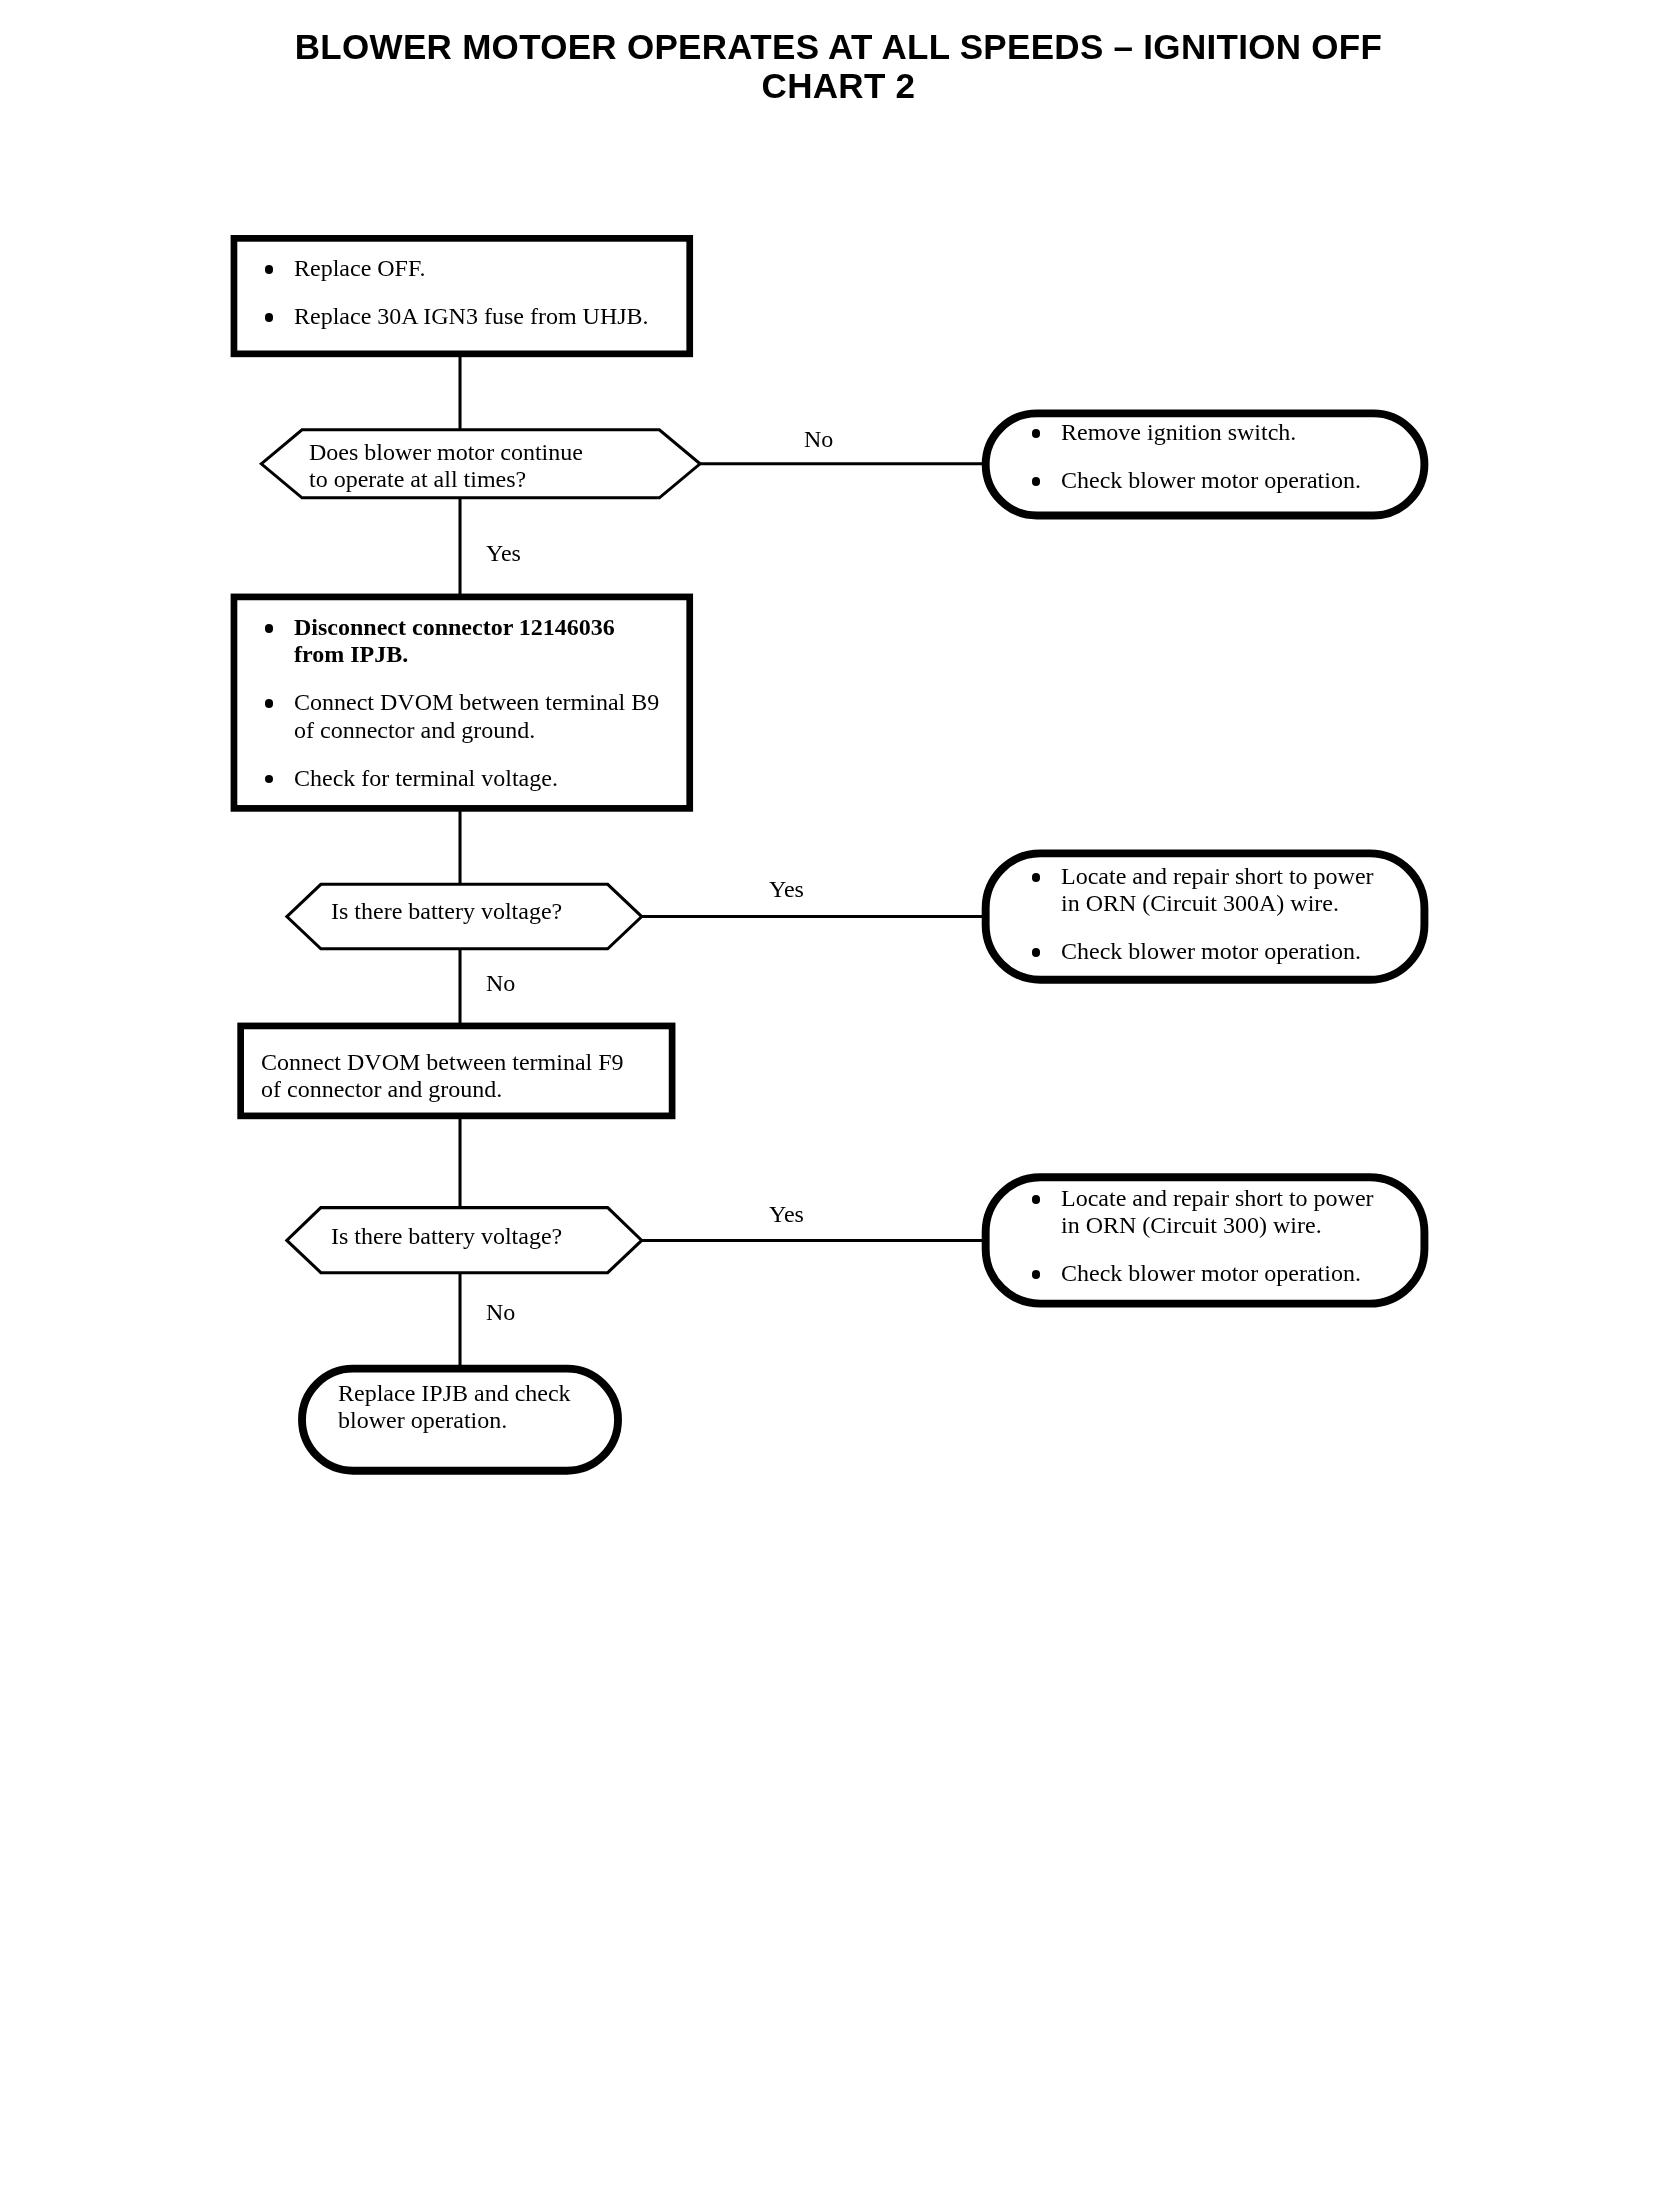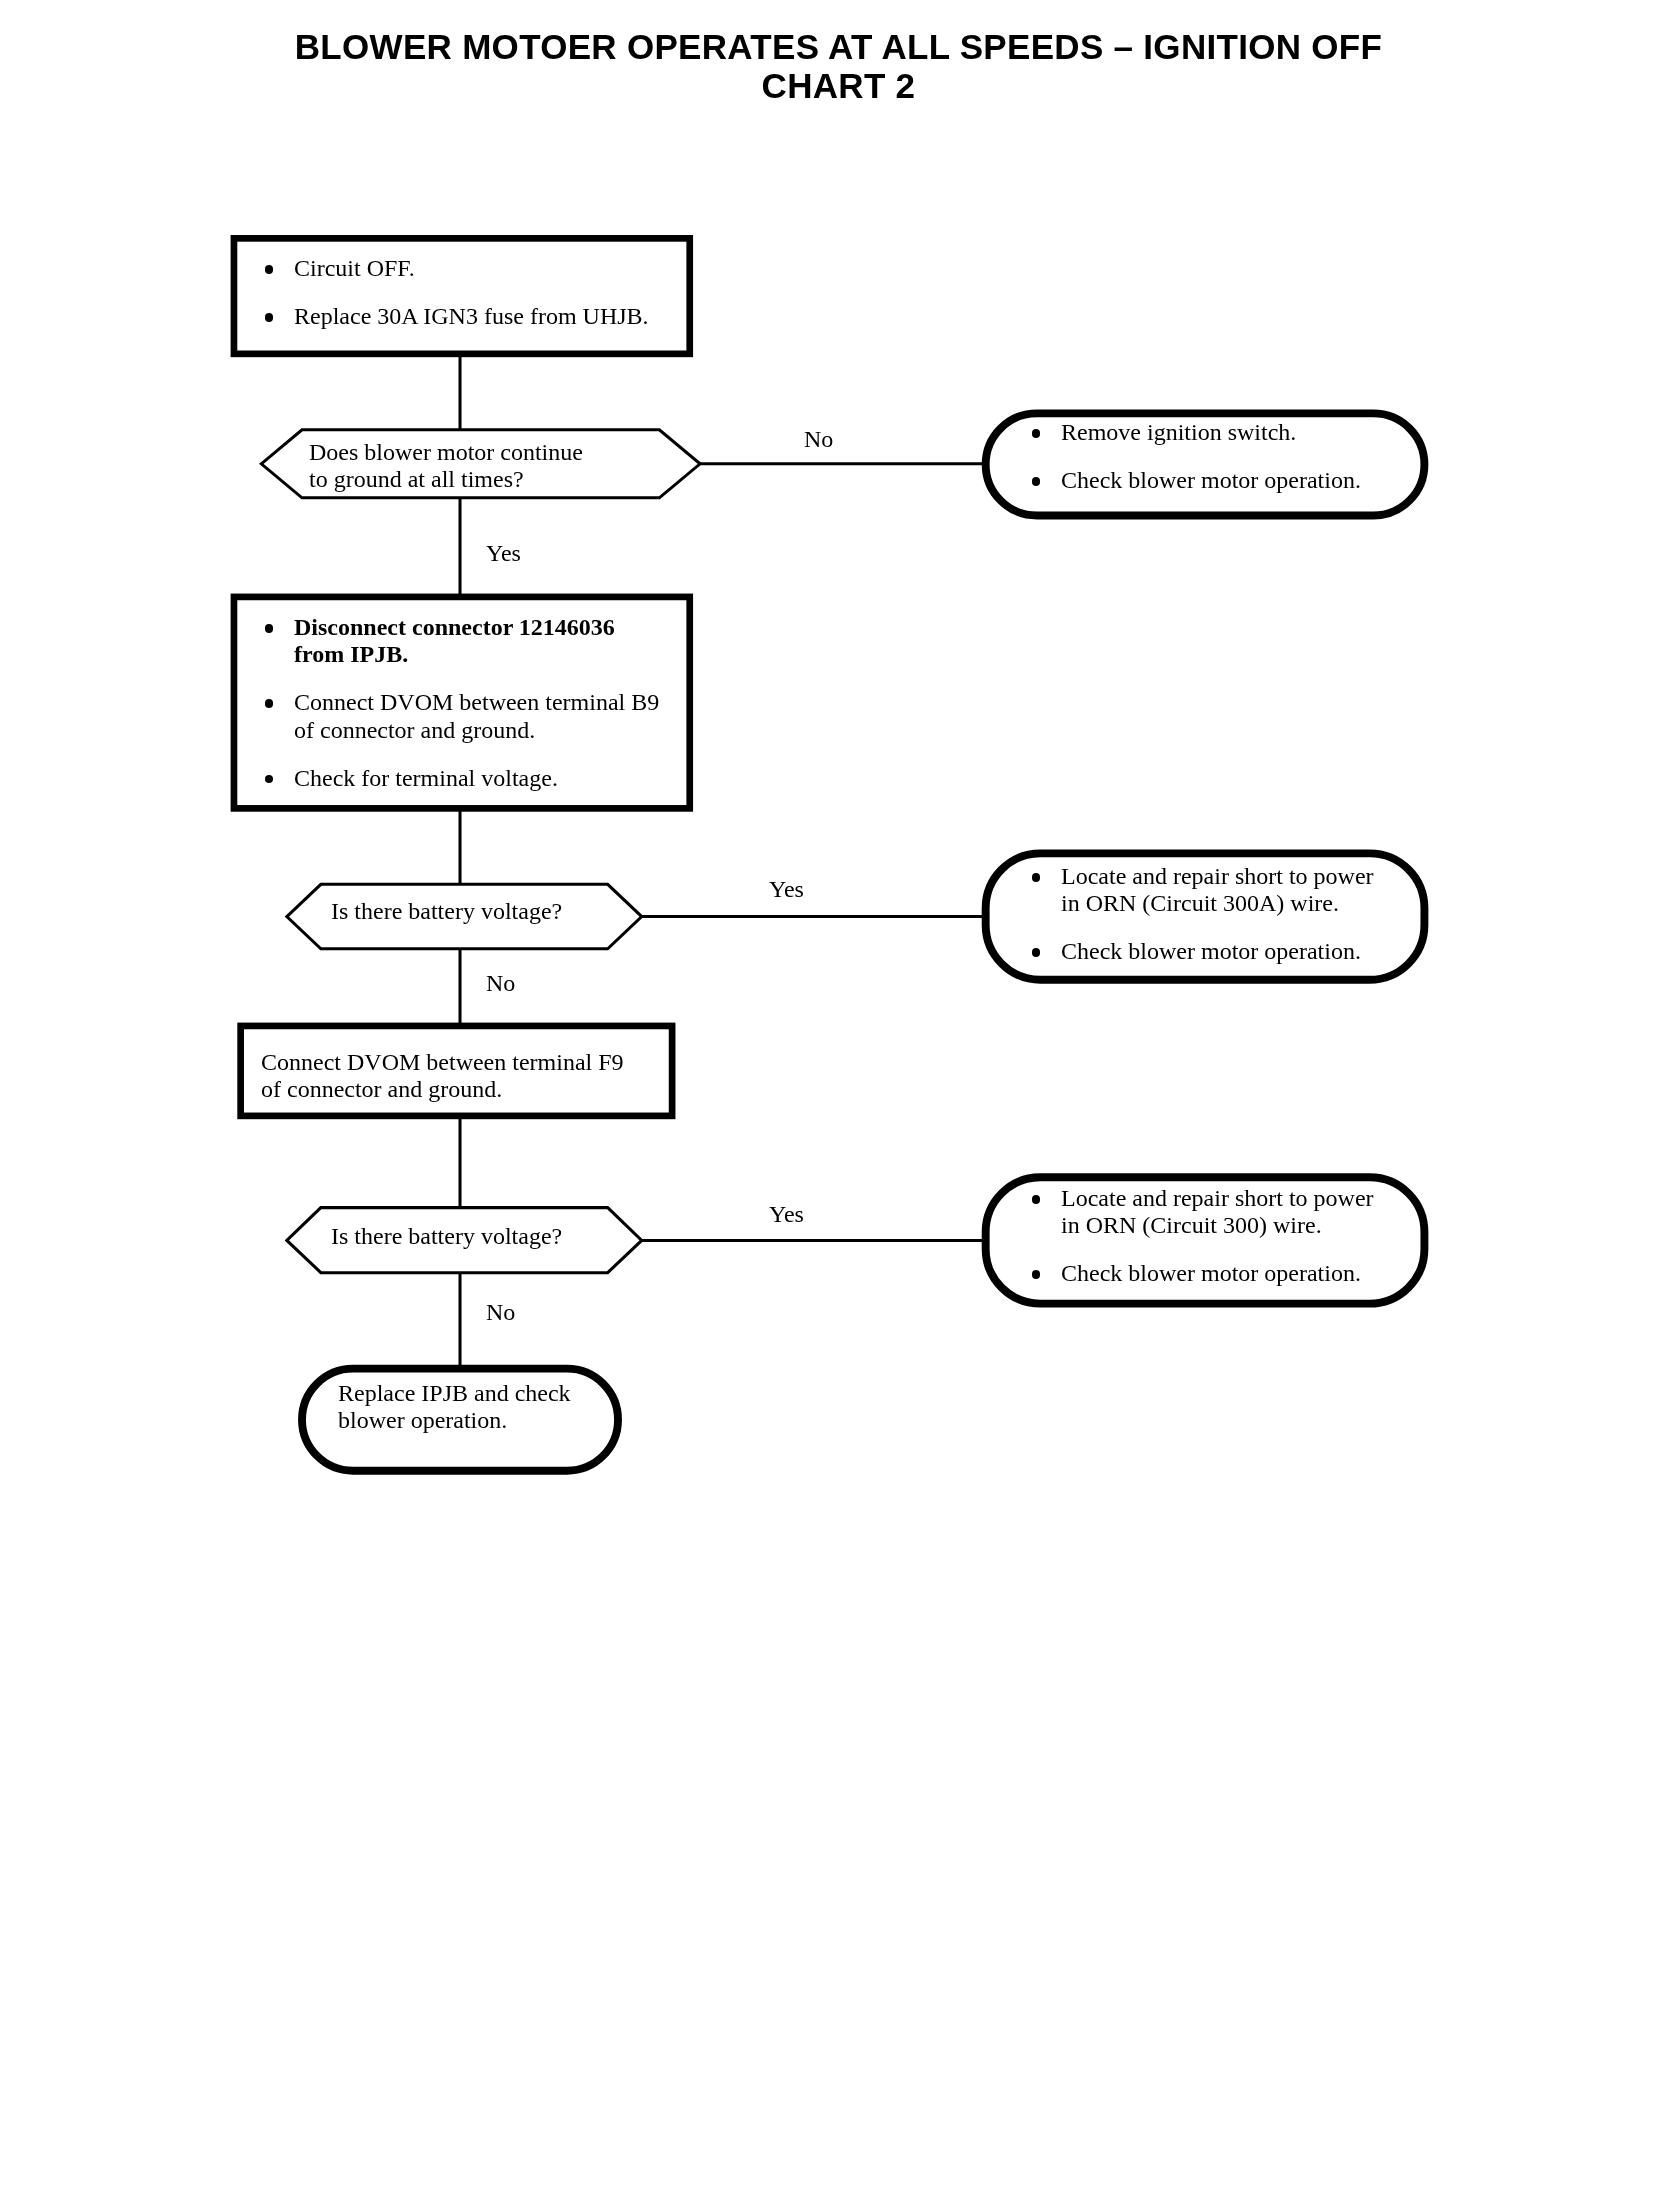--- a/index.html
+++ b/index.html
@@ -147,32 +147,32 @@
 
     <rect x="1622" y="1937" width="722" height="208" rx="90" ry="90" fill="#ffffff" stroke="#000000" stroke-width="13"></rect>
 
     <rect x="497" y="2252" width="520" height="168" rx="84" ry="84" fill="#ffffff" stroke="#000000" stroke-width="13"></rect>
   </svg>
 
   <div class="node-text proc-box-1">
     <ul class="bullet-list">
       <li>
         <span class="bullet-dot"></span>
-        <span>Circuit OFF.</span>
+        <span>Replace OFF.</span>
       </li>
       <li>
         <span class="bullet-dot"></span>
         <span>Replace 30A IGN3 fuse from UHJB.</span>
       </li>
     </ul>
   </div>
 
   <div class="node-text dec-1">
     <p class="plain-text" style="white-space:pre-line;">Does blower motor continue
-to ground at all times?</p>
+to operate at all times?</p>
   </div>
 
   <div class="node-text term-1">
     <ul class="bullet-list">
       <li>
         <span class="bullet-dot"></span>
         <span>Remove ignition switch.</span>
       </li>
       <li>
         <span class="bullet-dot"></span>

